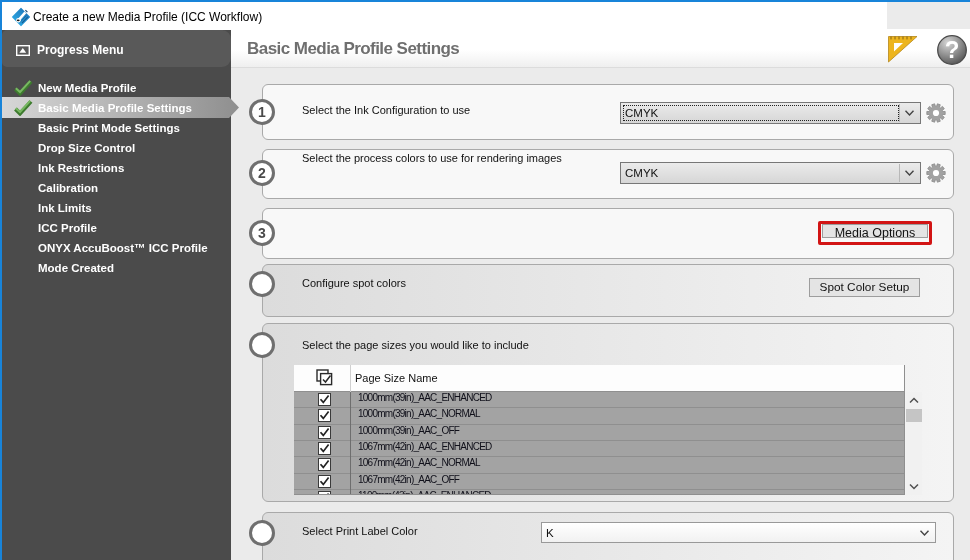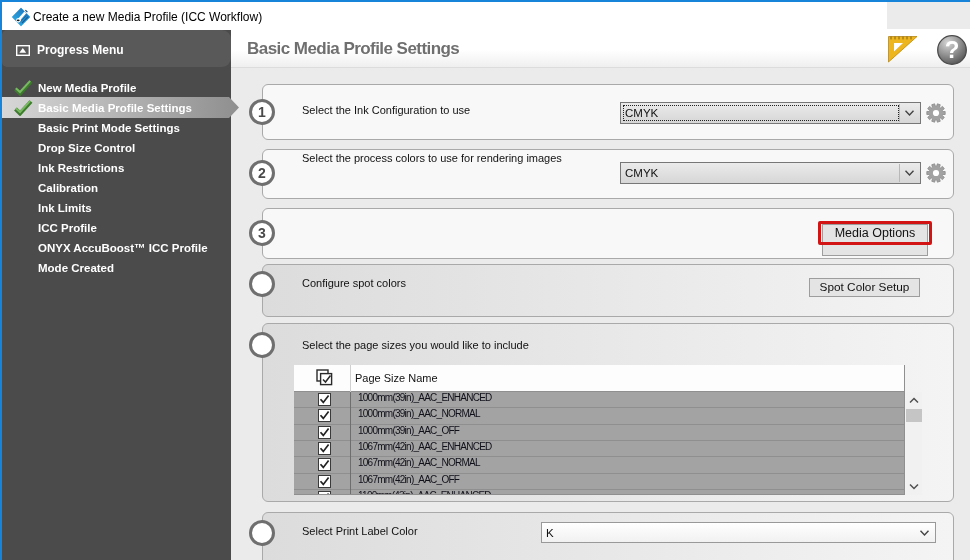--- a/index.html
+++ b/index.html
@@ -168,21 +168,21 @@
         <path d="M0.5 0.8 L4.5 5 L8.5 0.8" fill="none" stroke="#444" stroke-width="1.4"></path>
       </svg>
   </div>
   <svg class="abs" style="left:926px;top:163px" width="20" height="20" viewBox="0 0 20 20">
     <polygon points="19.18,8.49 19.18,11.51 16.63,11.51 16.25,12.68 18.31,14.17 16.53,16.62 14.48,15.12 13.48,15.84 14.27,18.26 11.40,19.19 10.62,16.77 9.38,16.77 8.60,19.19 5.73,18.26 6.52,15.84 5.52,15.12 3.47,16.62 1.69,14.17 3.75,12.68 3.37,11.51 0.82,11.51 0.82,8.49 3.37,8.49 3.75,7.32 1.69,5.83 3.47,3.38 5.52,4.88 6.52,4.16 5.73,1.74 8.60,0.81 9.38,3.23 10.62,3.23 11.40,0.81 14.27,1.74 13.48,4.16 14.48,4.88 16.53,3.38 18.31,5.83 16.25,7.32 16.63,8.49" fill="#a2a2a2" stroke="#8a8a8a" stroke-width="0.8"></polygon>
     <circle cx="10" cy="10" r="3.1" fill="#fff"></circle>
   </svg>
 
   <div class="abs panel" style="top:208px;height:51px;"></div>
   <div class="abs num" style="top:220px;">3</div>
-  <div class="abs btn" style="left:822px;top:224px;width:106px;height:32px;line-height:16px;">Media Options</div>
+  <div class="abs btn" style="left:822px;top:224px;width:106px;height:14px;line-height:16px;">Media Options</div>
   <div class="abs redbox" style="left:818px;top:221px;width:114px;height:24px;"></div>
 
   <div class="abs panel gpanel" style="top:264px;height:53px;"></div>
   <div class="abs num" style="top:271px;">&nbsp;</div>
   <div class="abs lbl" style="left:302px;top:277px;">Configure spot colors</div>
   <div class="abs btn" style="left:809px;top:278px;width:111px;height:19px;line-height:17px;font-size:11.8px;">Spot Color Setup</div>
 
   <div class="abs panel gpanel" style="top:323px;height:179px;"></div>
   <div class="abs num" style="top:332px;">&nbsp;</div>
   <div class="abs lbl" style="left:302px;top:339px;">Select the page sizes you would like to include</div>

